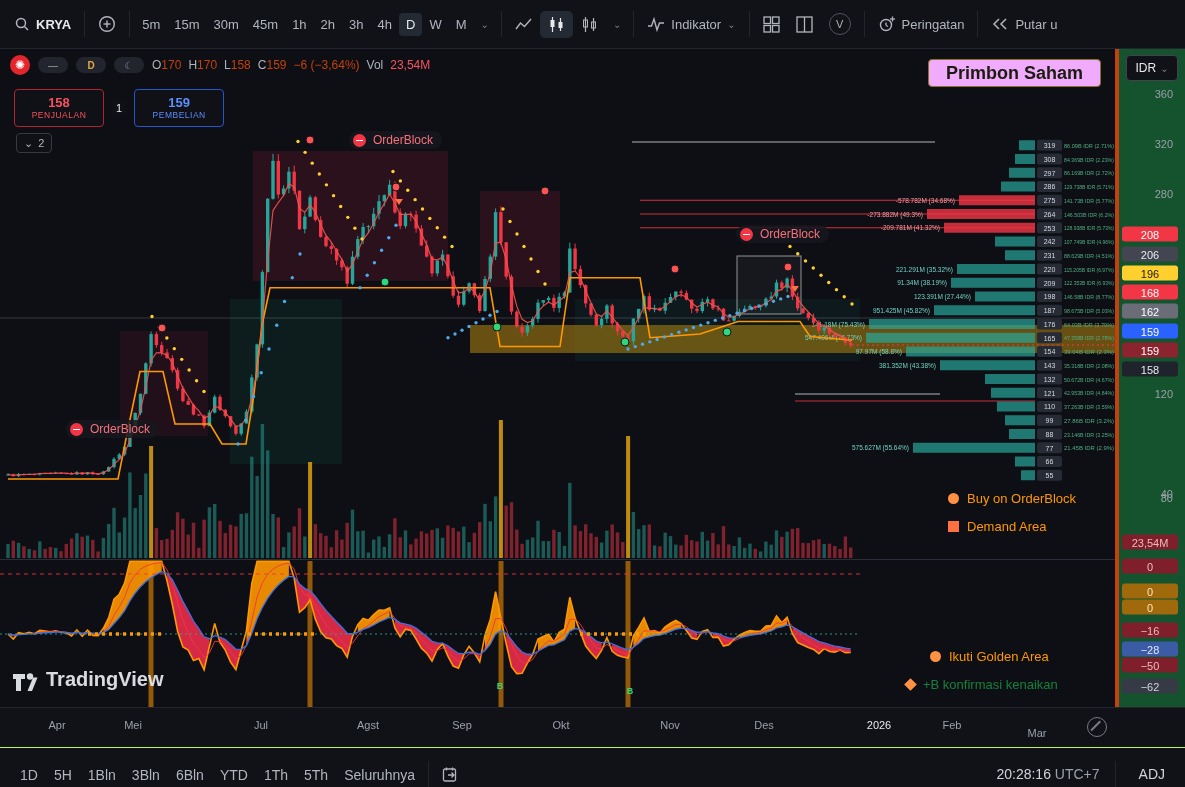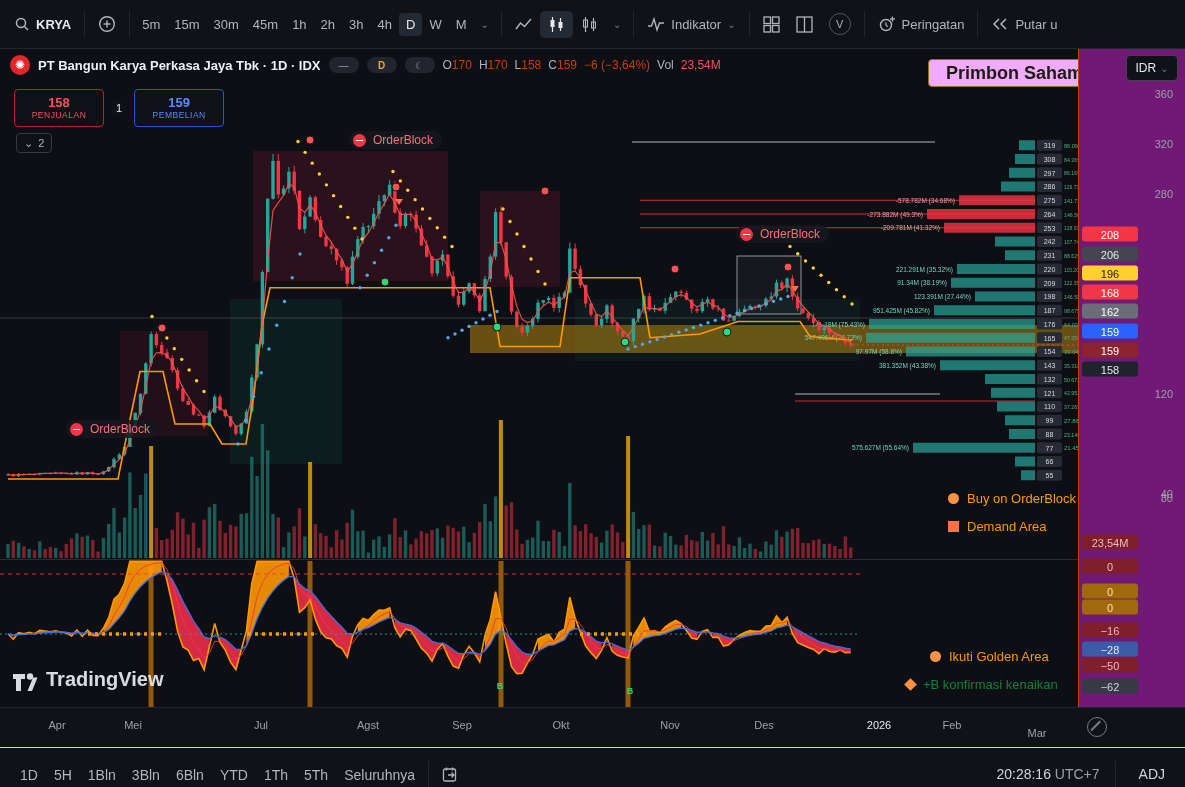--- a/index.html
+++ b/index.html
@@ -44,21 +44,21 @@
   .dot-o{width:11px;height:11px;border-radius:50%;background:#ff9143;}
   .sq-o{width:11px;height:11px;background:#ff7043;}
   .dm-o{width:9px;height:9px;background:#ff9143;transform:rotate(45deg);}
   .watermark{left:10px;top:616px;display:flex;align-items:center;gap:8px;opacity:.95;}
   .wm-text{font-size:20px;font-weight:bold;color:#e3e6ec;}
   
   .ob{position:absolute;z-index:3;display:flex;align-items:center;gap:7px;font-size:12px;color:#f7707a;background:rgba(22,24,30,.85);padding:2px 9px 2px 4px;border-radius:10px;}
   .obi{width:13px;height:13px;border-radius:50%;background:#f23645;position:relative;display:inline-block;}
   .obi::after{content:"";position:absolute;left:3px;right:3px;top:6px;height:1.5px;background:#fff;}
   
-  .price-axis{position:absolute;right:0;top:0;bottom:39px;width:66px;background:#701a75;border-left:1px solid #c2410c;z-index:4;padding-left:40px;}
+  .price-axis{position:absolute;right:0;top:0;bottom:39px;width:66px;background:#14532d;border-left:4px solid #c2410c;z-index:4;}
   .tick{position:absolute;right:12px;transform:translateY(-50%);font-size:11px;color:#9ba0aa;}
   .pbadge{position:absolute;left:3px;width:56px;transform:translateY(-50%);font-size:11px;border-radius:3px;padding:1.5px 0;text-align:center;}
   .idr-chip{position:absolute;right:7px;top:6px;width:50px;height:24px;border:1px solid #40444f;border-radius:4px;display:flex;align-items:center;justify-content:center;gap:4px;font-size:12px;color:#e6e8ec;cursor:pointer;background:#101218;z-index:5;}
   
   .time-axis{position:absolute;left:0;right:0;bottom:0;height:39px;background:#101218;border-top:1px solid #23252e;z-index:4;}
   .tlabel{position:absolute;top:11px;transform:translateX(-50%);font-size:11px;color:#9ba0aa;}
   .tlabel.major{color:#e6e8ec;margin-left:21px;}
   .ta-ban{position:absolute;right:78px;top:9px;width:18px;height:18px;border-radius:50%;border:1.5px solid #787b86;cursor:pointer;}
   .ta-ban::after{content:"";position:absolute;left:1px;top:7px;width:13px;height:1.5px;background:#787b86;transform:rotate(-45deg);}
   
@@ -932,21 +932,20 @@
         <line x1="0" y1="585" x2="860" y2="585" stroke="#26a69a" stroke-width="1" stroke-dasharray="2,3" opacity="0.9"></line>
         <line x1="88" y1="585" x2="162" y2="585" stroke="#ff9800" stroke-width="3.5" stroke-dasharray="3,4"></line>
         <line x1="248" y1="585" x2="315" y2="585" stroke="#ff9800" stroke-width="3.5" stroke-dasharray="3,4"></line>
         <line x1="580" y1="585" x2="648" y2="585" stroke="#ff9800" stroke-width="3.5" stroke-dasharray="3,4"></line>
         <text x="500" y="640" text-anchor="middle" font-size="9" font-weight="bold" fill="#2bd97c">B</text>
         <text x="630" y="645" text-anchor="middle" font-size="9" font-weight="bold" fill="#2bd97c">B</text>
       </svg>
 
     <div class="overlay hdr-row">
       <span class="logo-circ">✺</span>
-      <span class="hdr-title">PT Bangun Karya Perkasa Jaya Tbk · 1D · IDX</span>
       <span class="chip">—</span>
       <span class="chip d">D</span>
       <span class="chip">☾</span>
       <span class="ohlc">
         <span><span class="k">O</span><span class="v">170</span></span>
         <span><span class="k">H</span><span class="v">170</span></span>
         <span><span class="k">L</span><span class="v">158</span></span>
         <span><span class="k">C</span><span class="v">159</span></span>
         <span class="chg">−6 (−3,64%)</span>
         <span class="k">Vol</span>

